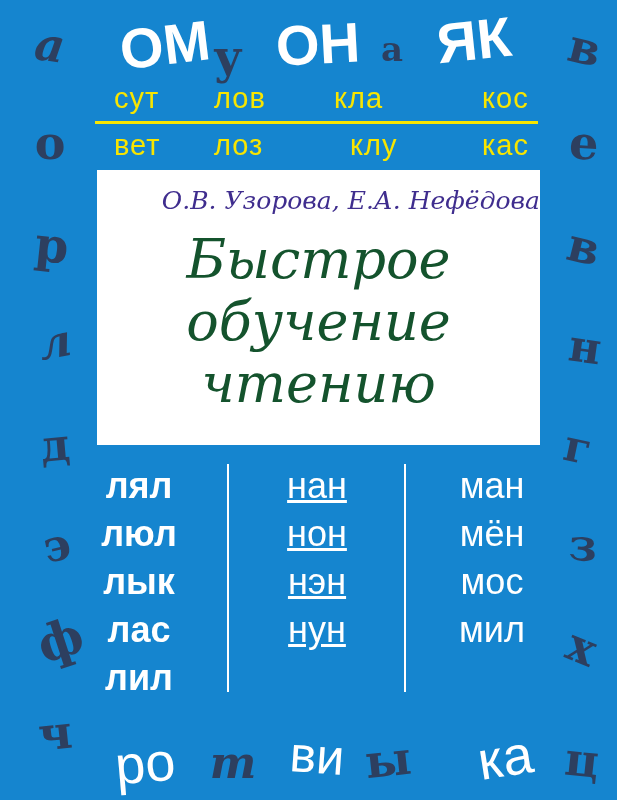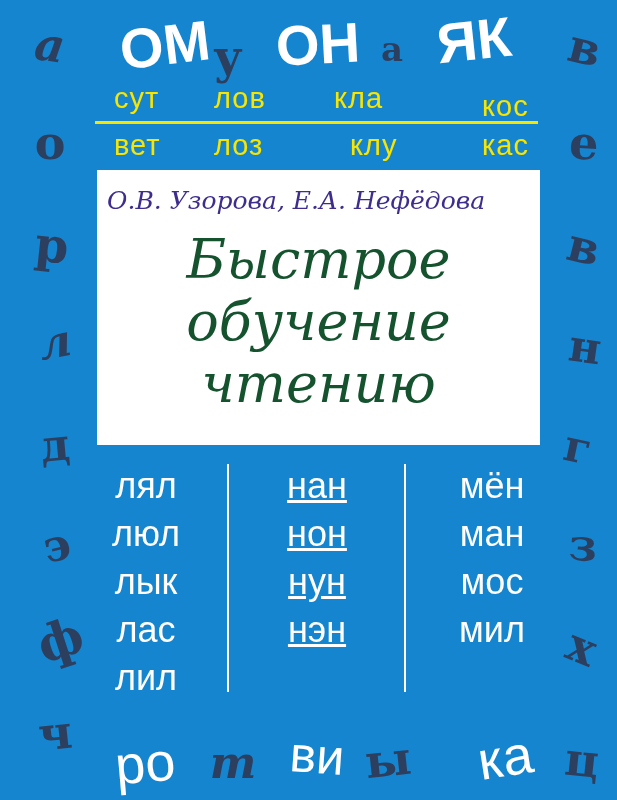--- a/index.html
+++ b/index.html
@@ -46,21 +46,21 @@
   }
 
   
   .panel{
     position:absolute;
     left:97px;top:170px;width:443px;height:275px;
     background:#ffffff;
   }
   .authors{
     margin-top:16px;
-    text-align:left;
+    text-align:right;
     font-family:"DejaVu Serif", serif;
     font-style:italic;
     font-size:25px;
     color:#3f2d8e;
     white-space:nowrap;
     padding-left:10px;
   }
   .title{
     margin-top:14px;
     text-align:center;
@@ -114,54 +114,54 @@
 
   <span class="white-letter center" style="left:165px;top:45px;font-size:56px;transform:translate(-50%,-50%) rotate(-7deg);">ОМ</span>
   <span class="navy-letter center" style="left:228px;top:57px;font-size:46px;transform:translate(-50%,-50%);">у</span>
   <span class="white-letter center" style="left:318px;top:44px;font-size:56px;transform:translate(-50%,-50%) rotate(-3deg);">ОН</span>
   <span class="navy-letter center" style="left:392px;top:49px;font-size:34px;transform:translate(-50%,-50%);">а</span>
   <span class="white-letter center" style="left:474px;top:40px;font-size:56px;transform:translate(-50%,-50%) rotate(-6deg);">ЯК</span>
 
   <span class="yellow-word" style="left:108px;top:82px;">сут</span>
   <span class="yellow-word" style="left:208px;top:82px;">лов</span>
   <span class="yellow-word" style="left:328px;top:82px;">кла</span>
-  <span class="yellow-word" style="left:476px;top:90px;text-align:right;">кос</span>
+  <span class="yellow-word" style="left:476px;top:82px;text-align:right;">кос</span>
   <div class="yellow-line"></div>
   <span class="yellow-word" style="left:108px;top:129px;">вет</span>
   <span class="yellow-word" style="left:208px;top:129px;">лоз</span>
   <span class="yellow-word" style="left:344px;top:129px;">клу</span>
   <span class="yellow-word" style="left:476px;top:129px;">кас</span>
 
   <div class="panel">
     <div class="authors">О.В. Узорова, Е.А. Нефёдова</div>
     <div class="title">
       <div>Быстрое</div>
       <div>обучение</div>
       <div>чтению</div>
     </div>
   </div>
 
-  <div class="syl-col" style="left:146px;">
+  <div class="syl-col" style="left:139px;font-weight:bold;">
     <div>лял</div>
     <div>люл</div>
     <div>лык</div>
     <div>лас</div>
     <div>лил</div>
   </div>
   <div class="col-sep" style="left:227px;"></div>
   <div class="syl-col" style="left:317px;text-decoration:underline;">
     <div>нан</div>
     <div>нон</div>
+    <div>нэн</div>
     <div>нун</div>
-    <div>нэн</div>
   </div>
   <div class="col-sep" style="left:404px;"></div>
   <div class="syl-col" style="left:492px;">
+    <div>ман</div>
     <div>мён</div>
-    <div>ман</div>
     <div>мос</div>
     <div>мил</div>
   </div>
 
   <span class="white-letter center" style="left:145px;top:763px;font-size:54px;font-weight:normal;transform:translate(-50%,-50%) rotate(-5deg);">ро</span>
   <span class="navy-letter center" style="left:233px;top:762px;font-size:44px;font-style:italic;transform:translate(-50%,-50%);">т</span>
   <span class="white-letter center" style="left:317px;top:756px;font-size:50px;font-weight:normal;transform:translate(-50%,-50%) rotate(4deg);">ви</span>
   <span class="navy-letter center" style="left:388px;top:760px;font-size:46px;transform:translate(-50%,-50%) rotate(-6deg);">ы</span>
   <span class="white-letter center" style="left:505px;top:757px;font-size:54px;font-weight:normal;transform:translate(-50%,-50%) rotate(-9deg);">ка</span>
 

